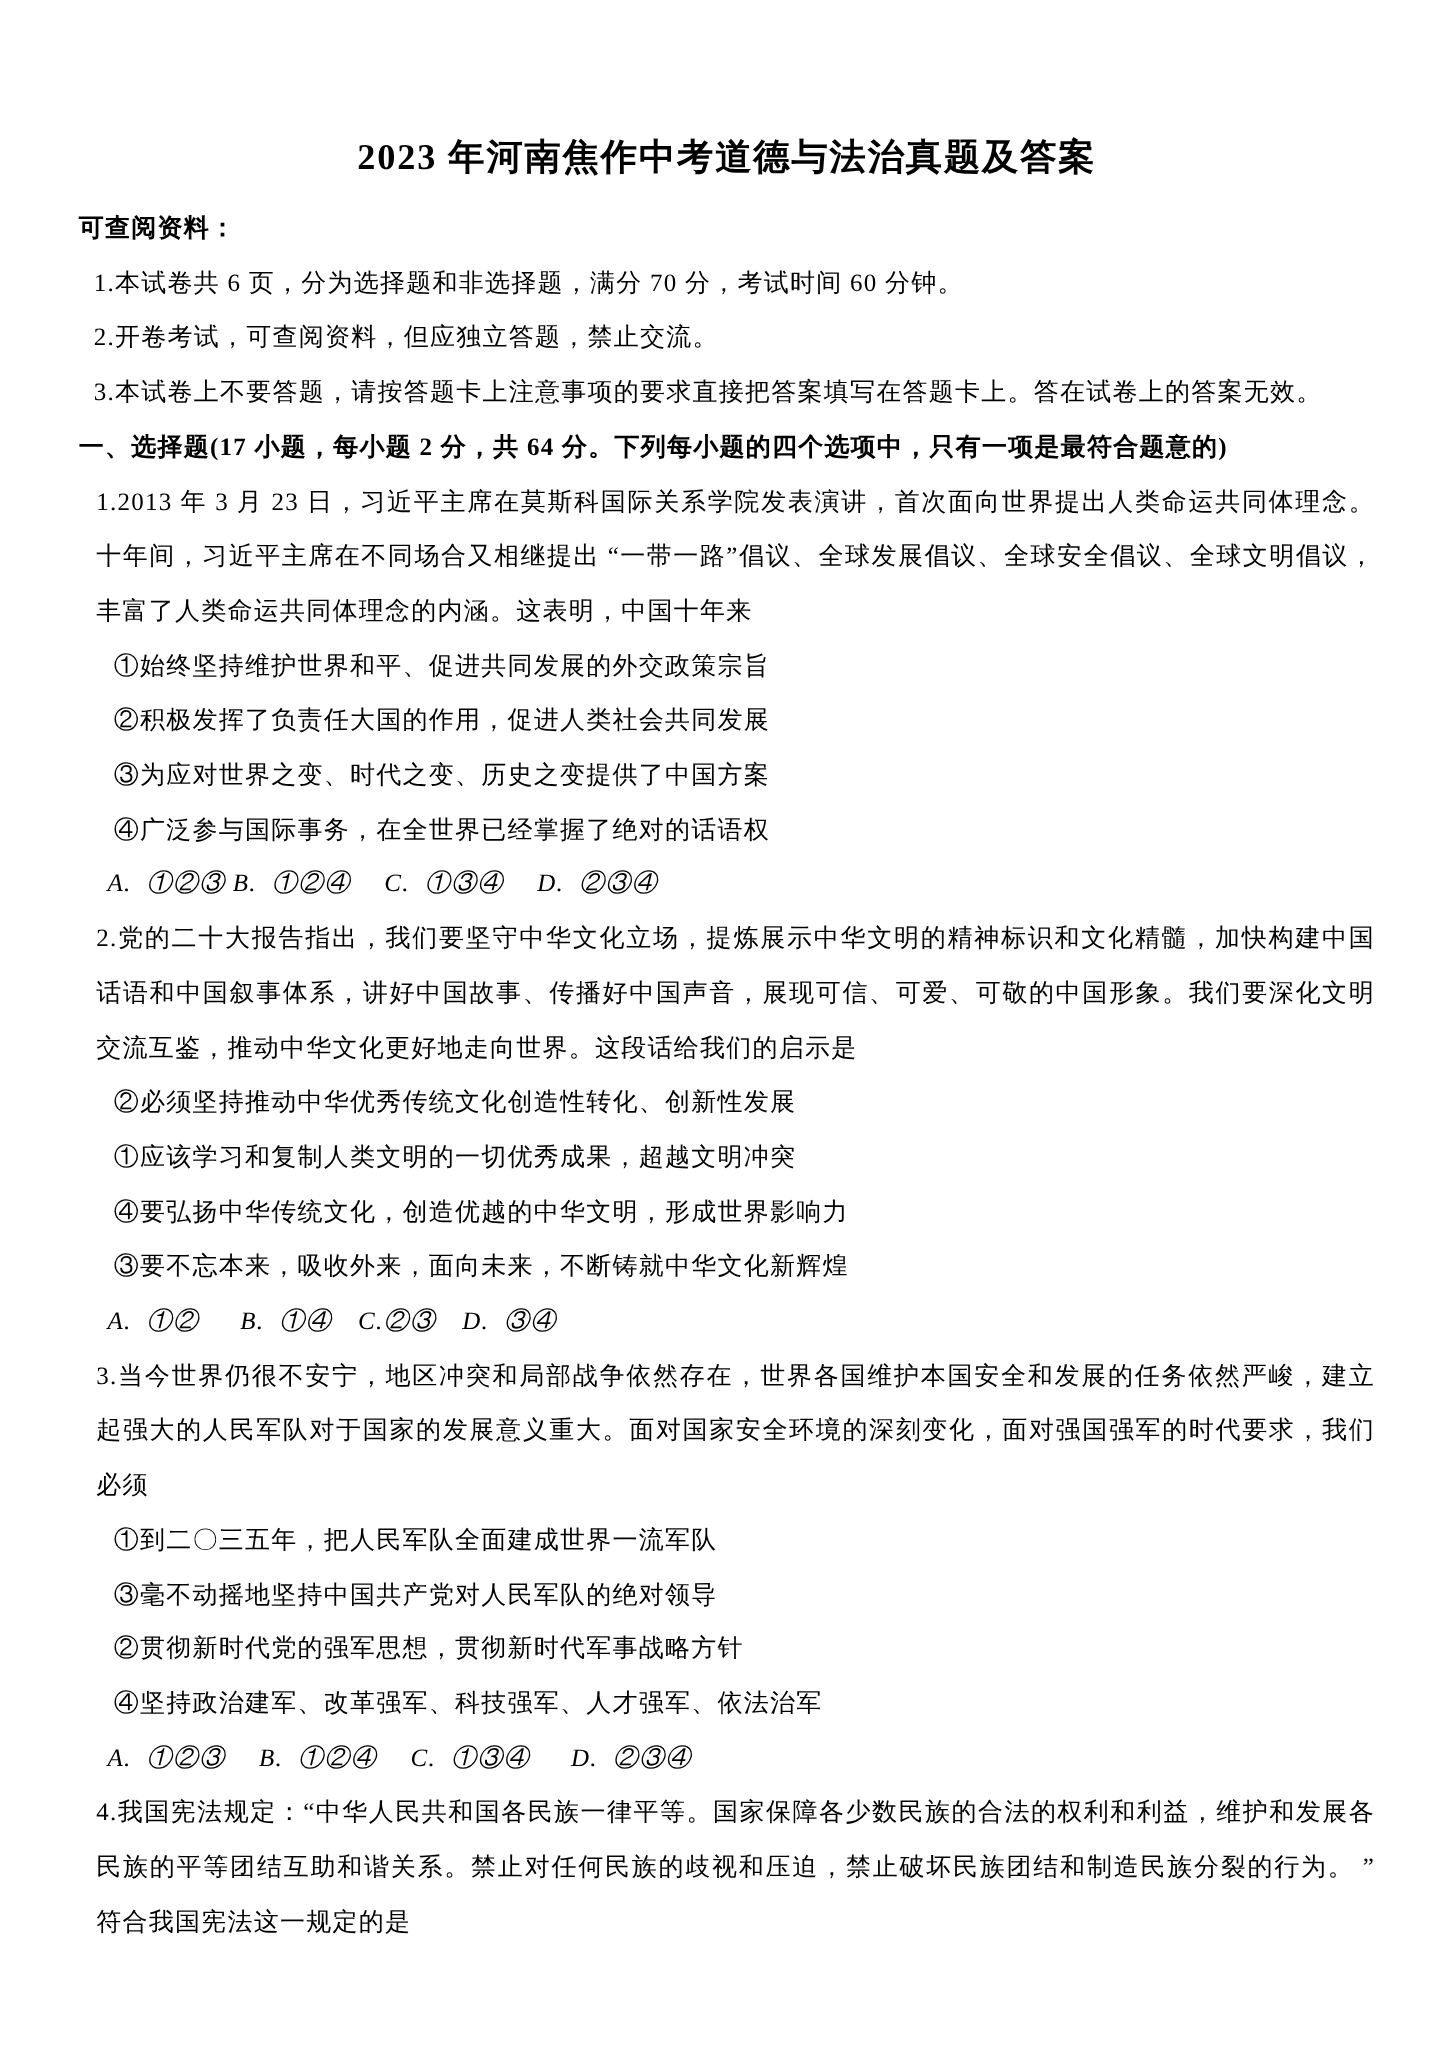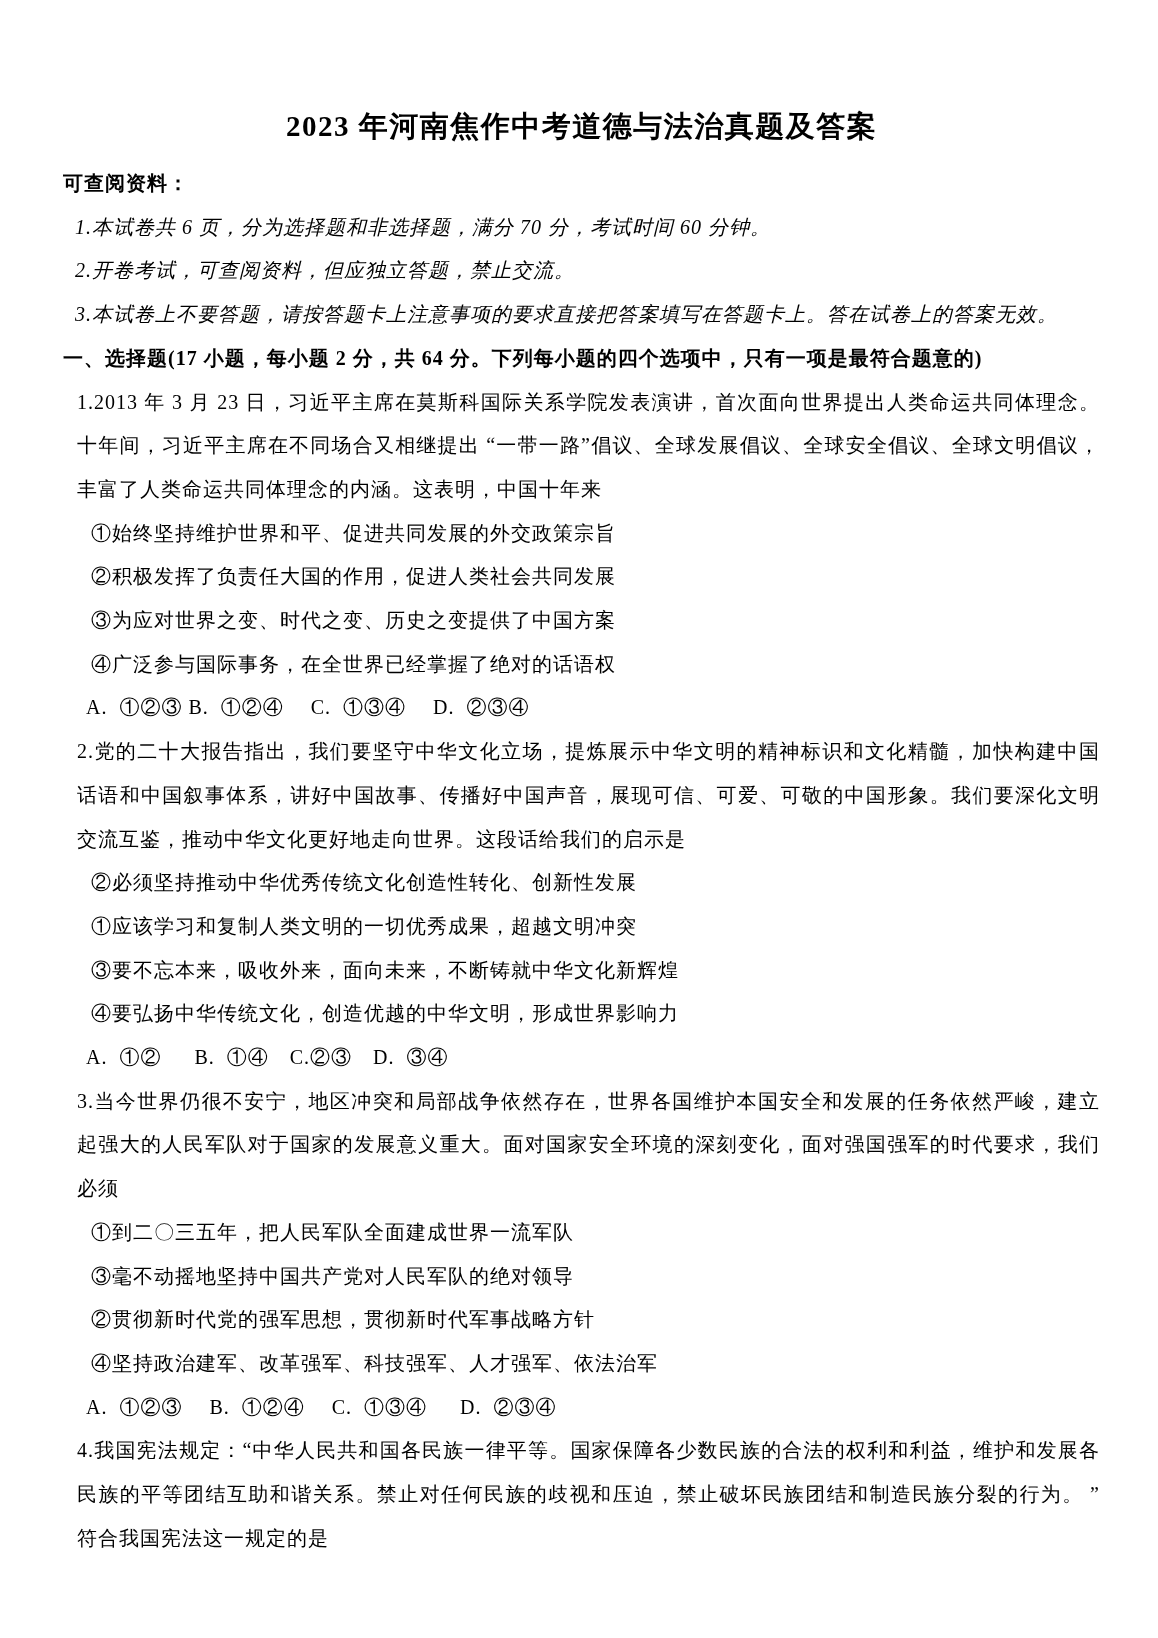--- a/index.html
+++ b/index.html
@@ -27,36 +27,36 @@
     font-weight: bold;
     text-align: center;
     margin: 0 0 13px 0;
     letter-spacing: 1.5px;
   }
   .notice-heading {
     font-weight: bold;
   }
   .notice-item {
     padding-left: 12px;
-    font-style: italic;
   }
   .section-heading {
     font-weight: bold;
     text-align: justify;
   }
   .question-stem {
     text-align: justify;
     margin-left: 14px;
   }
   .question-option {
     padding-left: 28px;
   }
   .question-choices {
     padding-left: 23px;
     white-space: pre;
+    font-style: italic;
   }
   p, div, h1 { margin: 0; }
 </style>
 </head>
 <body>
 
 <div class="page">
 
   <h1 class="doc-title">2023 年河南焦作中考道德与法治真题及答案</h1>
 
@@ -73,22 +73,22 @@
     <div class="question-option">②积极发挥了负责任大国的作用，促进人类社会共同发展</div>
     <div class="question-option">③为应对世界之变、时代之变、历史之变提供了中国方案</div>
     <div class="question-option">④广泛参与国际事务，在全世界已经掌握了绝对的话语权</div>
     <div class="question-choices">A.  ①②③ B.  ①②④　 C.  ①③④　 D.  ②③④</div>
   </div>
 
   <div class="question">
     <div class="question-stem">2.党的二十大报告指出，我们要坚守中华文化立场，提炼展示中华文明的精神标识和文化精髓，加快构建中国话语和中国叙事体系，讲好中国故事、传播好中国声音，展现可信、可爱、可敬的中国形象。我们要深化文明交流互鉴，推动中华文化更好地走向世界。这段话给我们的启示是</div>
     <div class="question-option">②必须坚持推动中华优秀传统文化创造性转化、创新性发展</div>
     <div class="question-option">①应该学习和复制人类文明的一切优秀成果，超越文明冲突</div>
+    <div class="question-option">④要弘扬中华传统文化，创造优越的中华文明，形成世界影响力</div>
     <div class="question-option">③要不忘本来，吸收外来，面向未来，不断铸就中华文化新辉煌</div>
-    <div class="question-option">④要弘扬中华传统文化，创造优越的中华文明，形成世界影响力</div>
     <div class="question-choices">A.  ①②　  B.  ①④　C.②③　D.  ③④</div>
   </div>
 
   <div class="question">
     <div class="question-stem">3.当今世界仍很不安宁，地区冲突和局部战争依然存在，世界各国维护本国安全和发展的任务依然严峻，建立起强大的人民军队对于国家的发展意义重大。面对国家安全环境的深刻变化，面对强国强军的时代要求，我们必须</div>
     <div class="question-option">①到二〇三五年，把人民军队全面建成世界一流军队</div>
     <div class="question-option">③毫不动摇地坚持中国共产党对人民军队的绝对领导</div>
     <div class="question-option">②贯彻新时代党的强军思想，贯彻新时代军事战略方针</div>
     <div class="question-option">④坚持政治建军、改革强军、科技强军、人才强军、依法治军</div>
     <div class="question-choices">A.  ①②③　 B.  ①②④　 C.  ①③④　  D.  ②③④</div>

